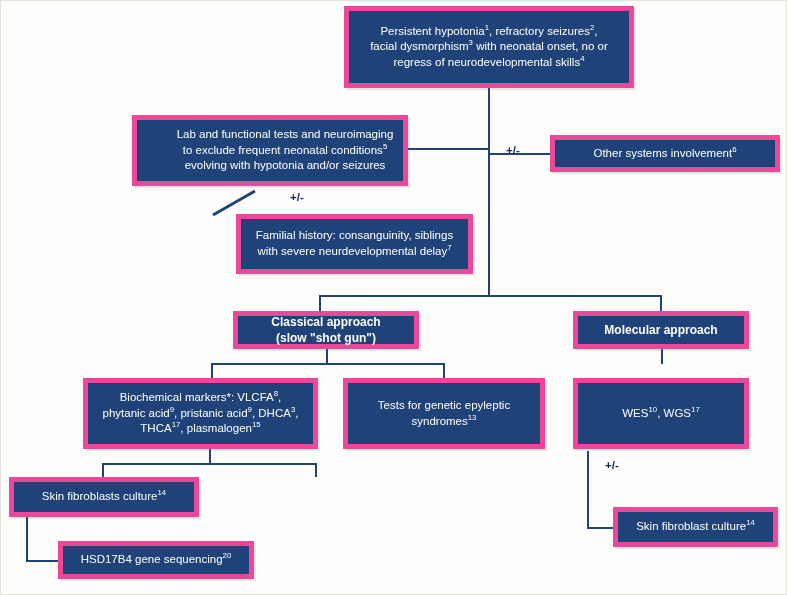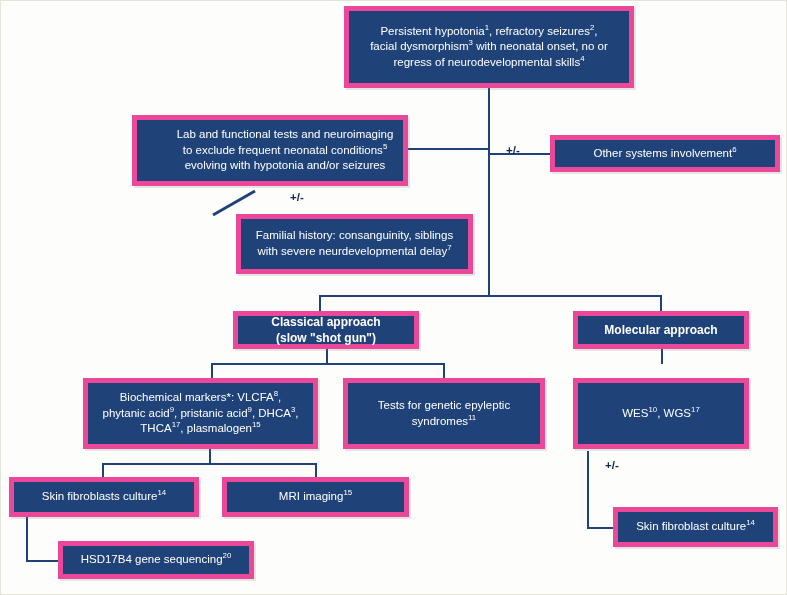--- a/index.html
+++ b/index.html
@@ -120,34 +120,31 @@
 
   <div class="node bold" style="left:232px; top:310px; width:186px; height:38px;">
     <span class="txt">Classical approach<br>(slow "shot gun")</span>
   </div>
 
   <div class="node" style="left:82px; top:377px; width:235px; height:71px;justify-content:center;">
     <span class="txt">Biochemical markers*: VLCFA<sup>8</sup>,<br>phytanic acid<sup>9</sup>, pristanic acid<sup>9</sup>, DHCA<sup>3</sup>,<br>THCA<sup>17</sup>, plasmalogen<sup>15</sup></span>
   </div>
 
   <div class="node" style="left:342px; top:377px; width:202px; height:71px;">
-    <span class="txt">Tests for genetic epyleptic<br>syndromes<sup>11</sup></span>
+    <span class="txt">Tests for genetic epyleptic<br>syndromes<sup>13</sup></span>
   </div>
 
   <div class="node" style="left:572px; top:377px; width:176px; height:71px;">
     <span class="txt">WES<sup>10</sup>, WGS<sup>17</sup></span>
   </div>
 
   <div class="node" style="left:8px; top:476px; width:190px; height:40px;">
     <span class="txt">Skin fibroblasts culture<sup>14</sup></span>
   </div>
 
-  <div class="node" style="left:221px; top:476px; width:187px; height:40px;">
-    <span class="txt">MRI imaging<sup>15</sup></span>
-  </div>
 
   <div class="node" style="left:612px; top:506px; width:165px; height:40px;">
     <span class="txt">Skin fibroblast culture<sup>14</sup></span>
   </div>
 
   <div class="node" style="left:57px; top:540px; width:196px; height:38px;">
     <span class="txt">HSD17B4 gene sequencing<sup>20</sup></span>
   </div>
 
 </div>

